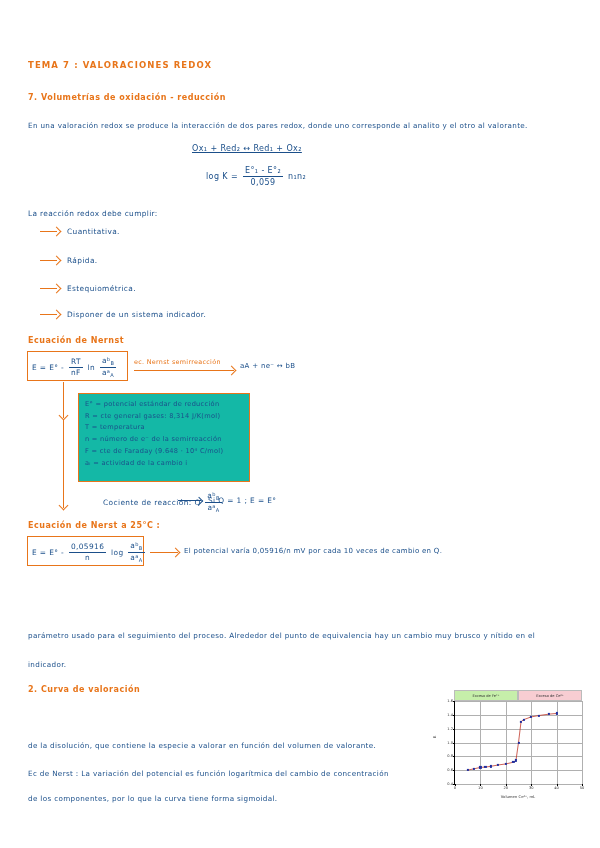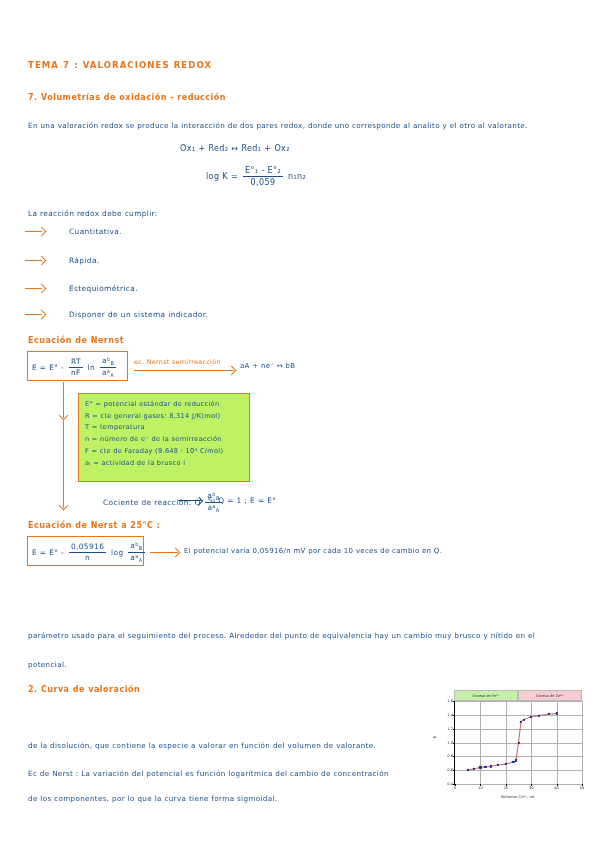--- a/index.html
+++ b/index.html
@@ -68,28 +68,28 @@
     border-bottom: 1px solid #1b4f8a;
     padding: 0 2px 1px 2px;
   }
   .frac .den {
     display: block;
     padding: 1px 2px 0 2px;
   }
 
   .bullet-row {
     position: absolute;
-    left: 25px;
+    left: 40px;
     font-size: 7.4px;
     letter-spacing: 0.4px;
     color: #1b4f8a;
     white-space: nowrap;
     display: flex;
     align-items: center;
-    gap: 22px;
+    gap: 5px;
   }
   .arrow {
     display: inline-block;
     width: 22px;
     height: 7px;
     position: relative;
     flex: none;
   }
   .arrow::before {
     content: "";
@@ -114,21 +114,21 @@
 
   .box {
     position: absolute;
     border: 1.4px solid #e8751a;
     background: #fff;
     box-sizing: border-box;
   }
   .defbox {
     position: absolute;
     border: 1.4px solid #e8751a;
-    background: #bef264;
+    background: #14b8a6;
     box-sizing: border-box;
     padding: 5px 6px;
     font-size: 6.6px;
     line-height: 1.78;
     letter-spacing: 0.3px;
     color: #1b4f8a;
     white-space: nowrap;
   }
 
   .vline {
@@ -306,21 +306,21 @@
 <body>
 
 <div class="page">
 
   <div class="title">TEMA 7 : VALORACIONES REDOX</div>
 
   <div class="h2" style="top:93px;">7. Volumetrías de oxidación - reducción</div>
 
   <div class="para" style="top:121px;">En una valoración redox se produce la interacción de dos pares redox, donde uno corresponde al analito y el otro al valorante.</div>
 
-  <div class="eq" style="left:180px; top:144px;">Ox₁ + Red₂ ↔ Red₁ + Ox₂</div>
+  <div class="eq" style="left:192px; top:144px;text-decoration:underline;">Ox₁ + Red₂ ↔ Red₁ + Ox₂</div>
 
   <div class="eq" style="left:178px; top:166px;margin-left:28px;">
     <span>log K =</span>
     <span class="frac">
       <span class="num">E°₁ - E°₂</span>
       <span class="den">0,059</span>
     </span>
     <span>n₁n₂</span>
   </div>
 
@@ -364,21 +364,21 @@
   <div class="annot" style="left:240px; top:362px; font-size:7px;">aA + ne⁻ ↔ bB</div>
 
   <div class="vline" style="left:63px; top:382px; height:36px;"></div>
 
   <div class="defbox" style="left:78px; top:393px; width:172px; height:89px;">
     <div>E° = potencial estándar de reducción</div>
     <div>R = cte general gases: 8,314 J/K(mol)</div>
     <div>T = temperatura</div>
     <div>n = número de e⁻ de la semirreacción</div>
     <div>F = cte de Faraday (9.648 · 10⁴ C/mol)</div>
-    <div>aᵢ = actividad de la brusco i</div>
+    <div>aᵢ = actividad de la cambio i</div>
   </div>
 
   <div class="vline" style="left:63px; top:420px; height:88px;"></div>
 
   <div class="eq" style="left:103px; top:492px; font-size:7.4px;">
     <span>Cociente de reacción: Q</span>
     <span class="frac">
       <span class="num"><span>a</span><sup>b</sup><sub>B</sub></span>
       <span class="den"><span>a</span><sup>a</sup><sub>A</sub></span>
     </span>
@@ -399,21 +399,21 @@
     <span class="frac">
       <span class="num"><span>a</span><sup>b</sup><sub>B</sub></span>
       <span class="den"><span>a</span><sup>a</sup><sub>A</sub></span>
     </span>
   </div>
 
   <div class="hline" style="left:150px; top:552px; width:28px;"></div>
   <div class="annot" style="left:184px; top:547px; font-size:7px;">El potencial varía 0,05916/n mV por cada 10 veces de cambio en Q.</div>
 
   <div class="para" style="top:631px;">parámetro usado para el seguimiento del proceso. Alrededor del punto de equivalencia hay un cambio muy brusco y nítido en el</div>
-  <div class="para" style="top:660px;">potencial.</div>
+  <div class="para" style="top:660px;">indicador.</div>
 
   <div class="h2" style="top:685px;">2. Curva de valoración</div>
 
   <div class="para" style="top:741px;">de la disolución, que contiene la especie a valorar en función del volumen de valorante.</div>
   <div class="para" style="top:769px;">Ec de Nerst : La variación del potencial es función logarítmica del cambio de concentración</div>
   <div class="para" style="top:794px;">de los componentes, por lo que la curva tiene forma sigmoidal.</div>
 
   <div class="chart-wrap">
     <div class="chart-legend">
       <div class="legend-cell legend-left">Exceso de Fe²⁺</div>

